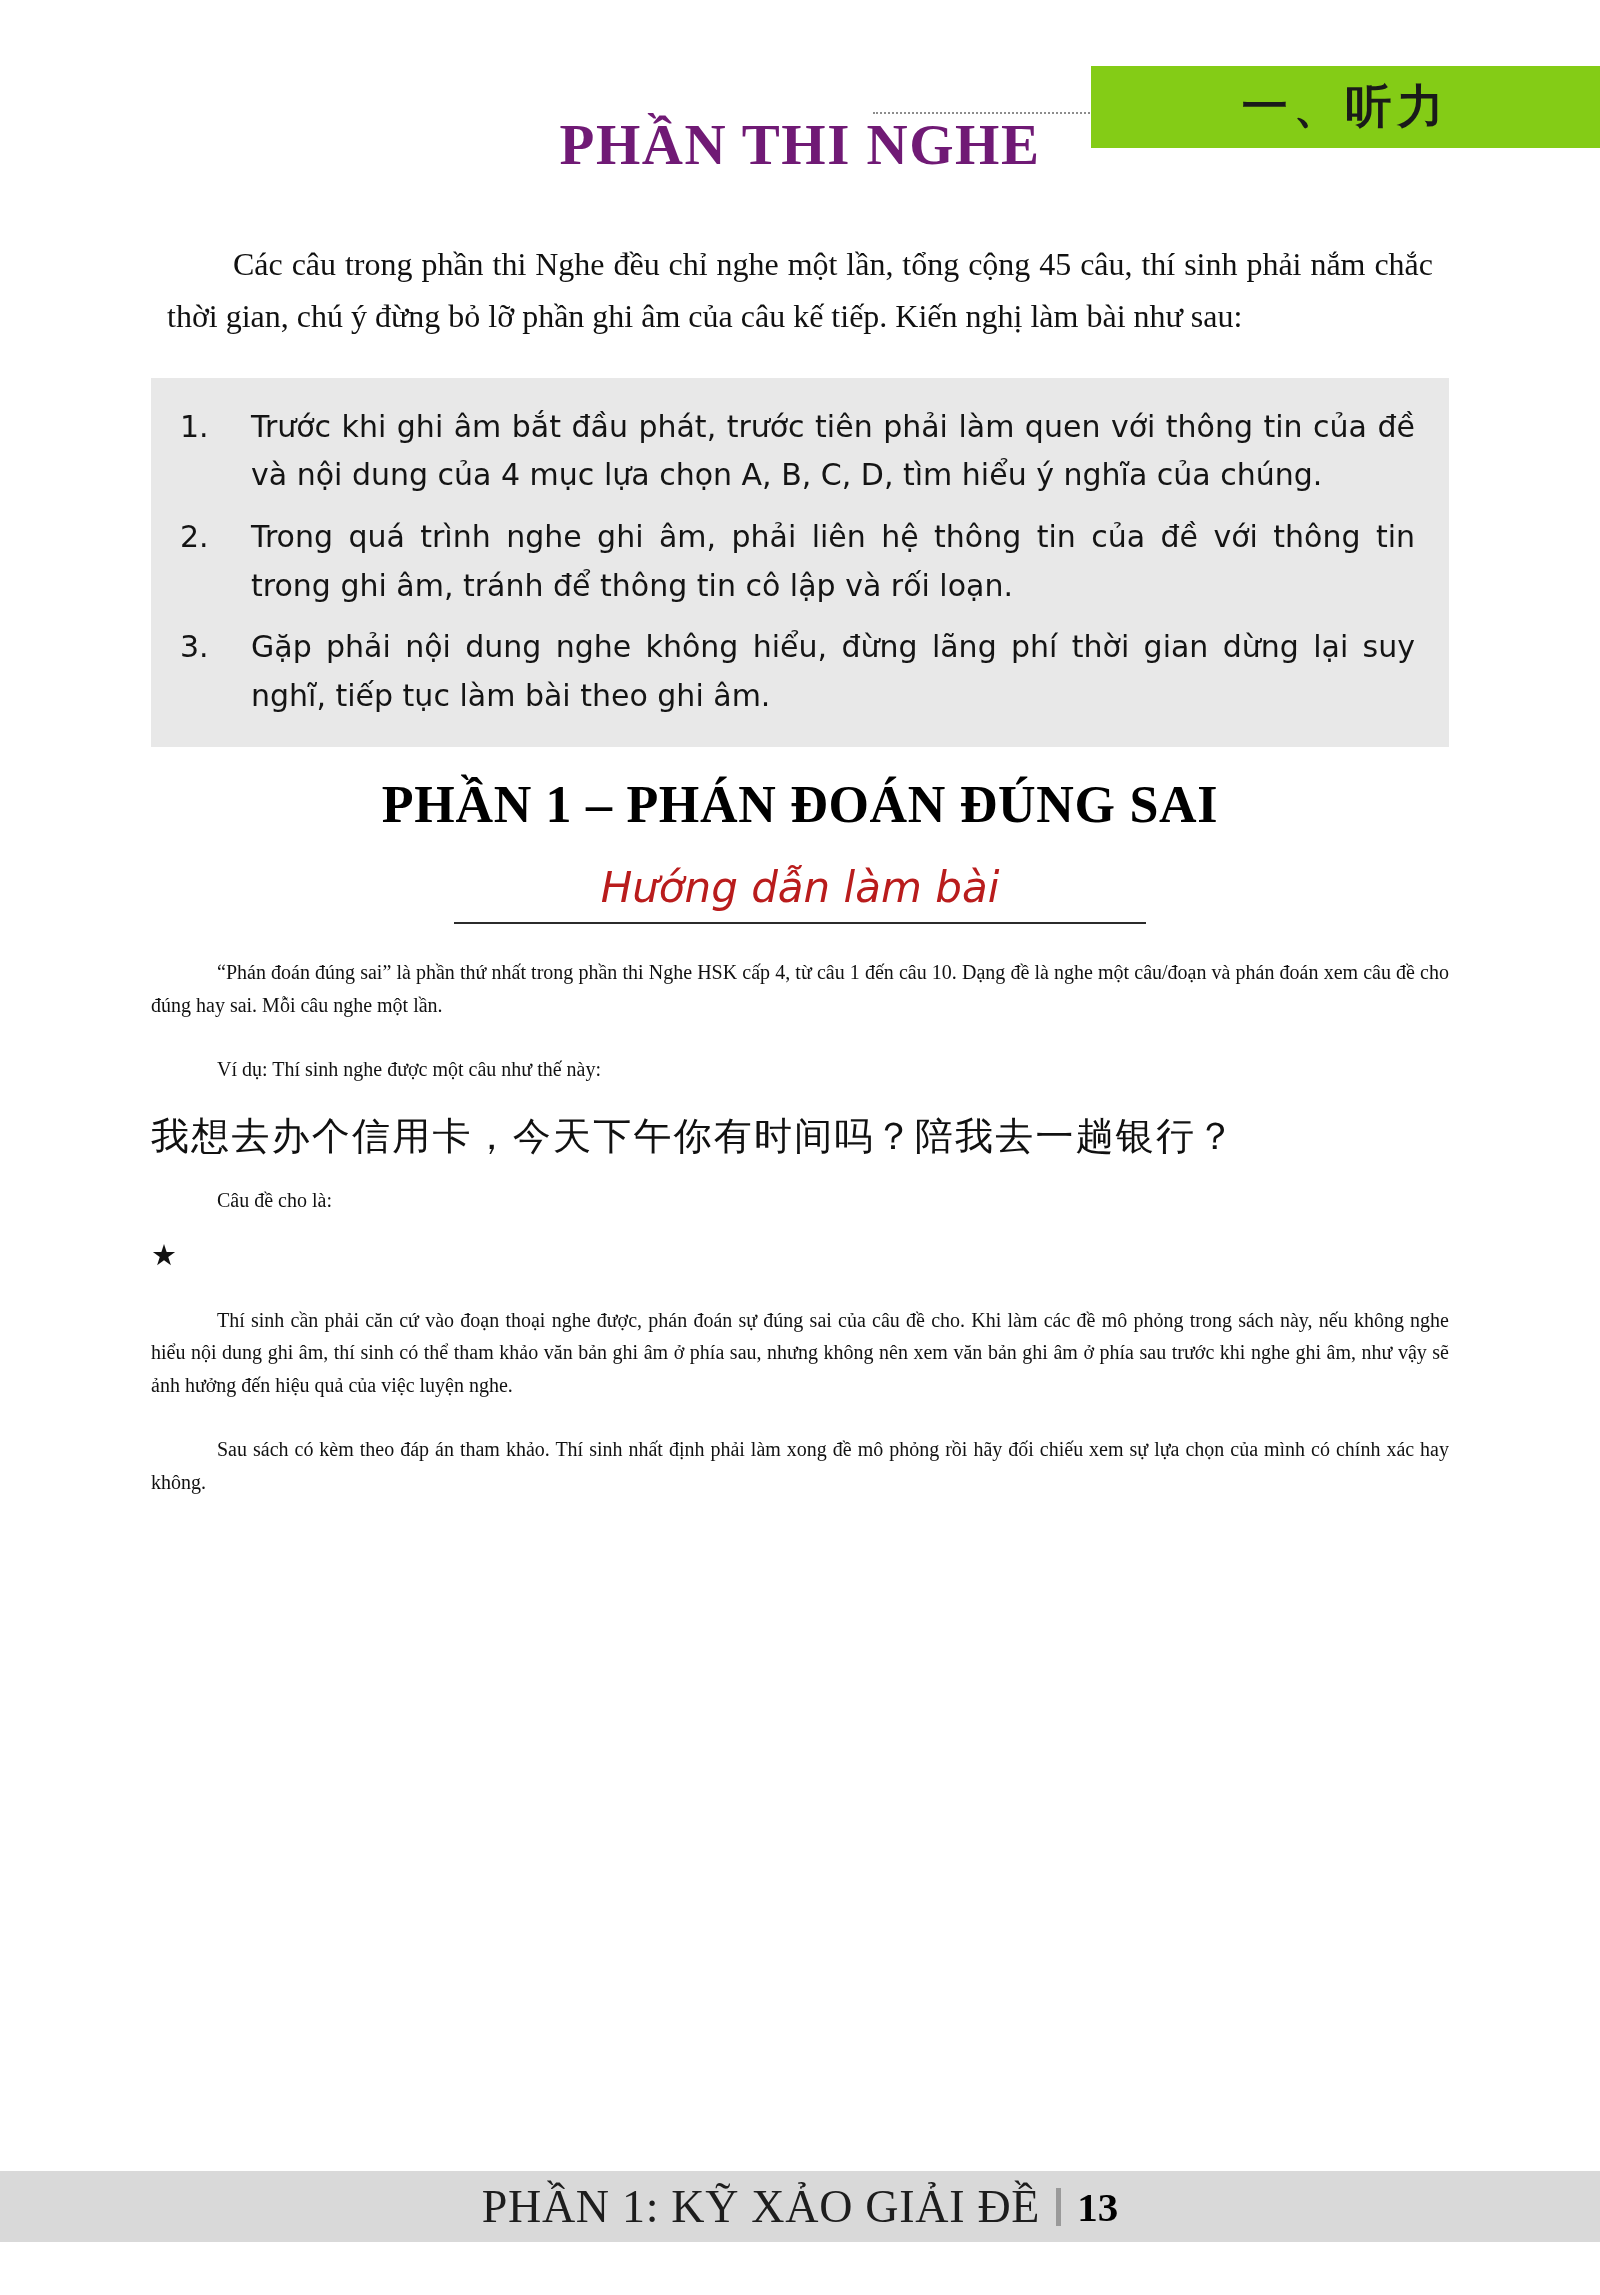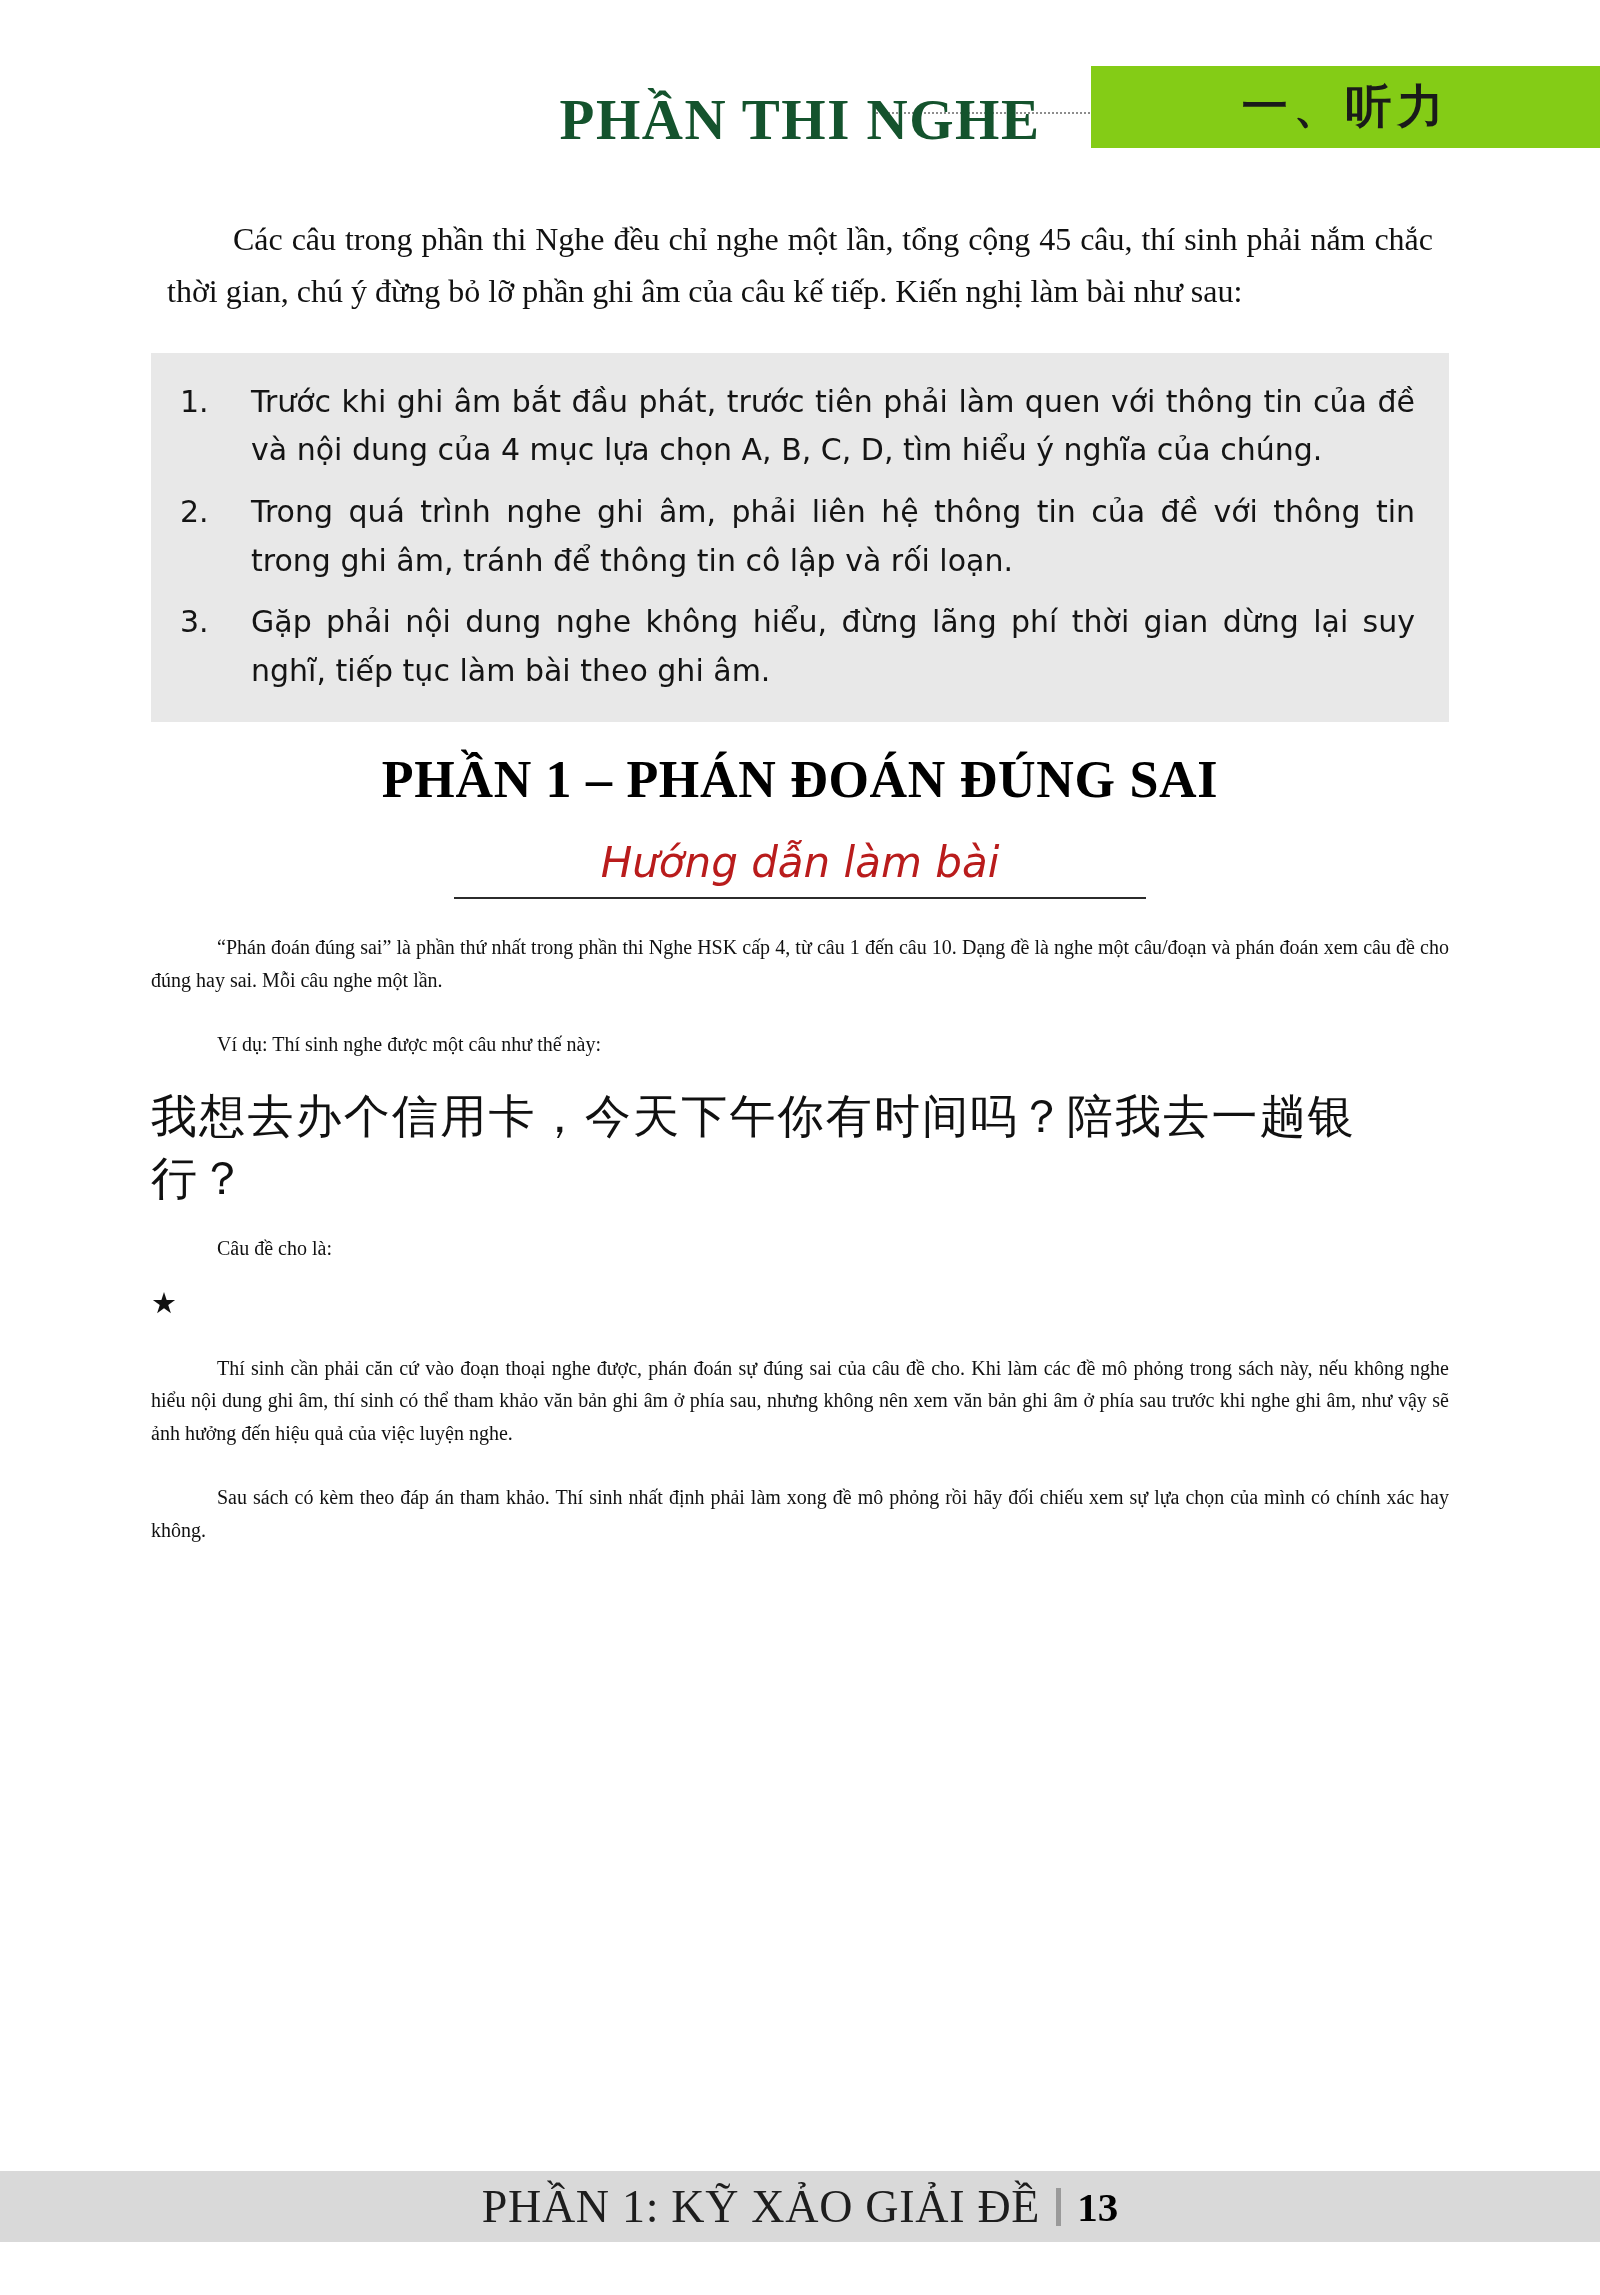--- a/index.html
+++ b/index.html
@@ -53,27 +53,27 @@
   
   .page {
     position: absolute;
     top: 0;
     left: 0;
     width: 1600px;
   }
 
   .title-main {
     margin: 0;
-    padding-top: 87px;
+    padding-top: 112px;
     text-align: center;
     font-family: "Liberation Serif", serif;
     font-size: 57px;
     font-weight: bold;
     letter-spacing: 1.5px;
-    color: #14532d;
+    color: #701a75;
   }
 
   .intro {
     margin: 16px;
     padding: 46px 151px 0 151px;
     font-size: 32px;
     line-height: 1.62;
     text-align: justify;
     text-indent: 66px;
     color: #111;
@@ -146,21 +146,21 @@
     text-align: justify;
     text-indent: 66px;
     color: #111;
   }
   .body-p.tight { padding-top: 22px; }
 
   .cn-line {
     margin: 0;
     padding: 25px 151px 0 151px;
     font-family: "DejaVu Sans", sans-serif;
-    font-size: 46px;
+    font-size: 38px;
     letter-spacing: 2.2px;
     color: #111;
   }
 
   .star-line {
     margin: 0;
     padding: 22px 151px 0 151px;
     font-family: "DejaVu Sans", sans-serif;
     font-size: 34px;
     letter-spacing: 2.2px;

